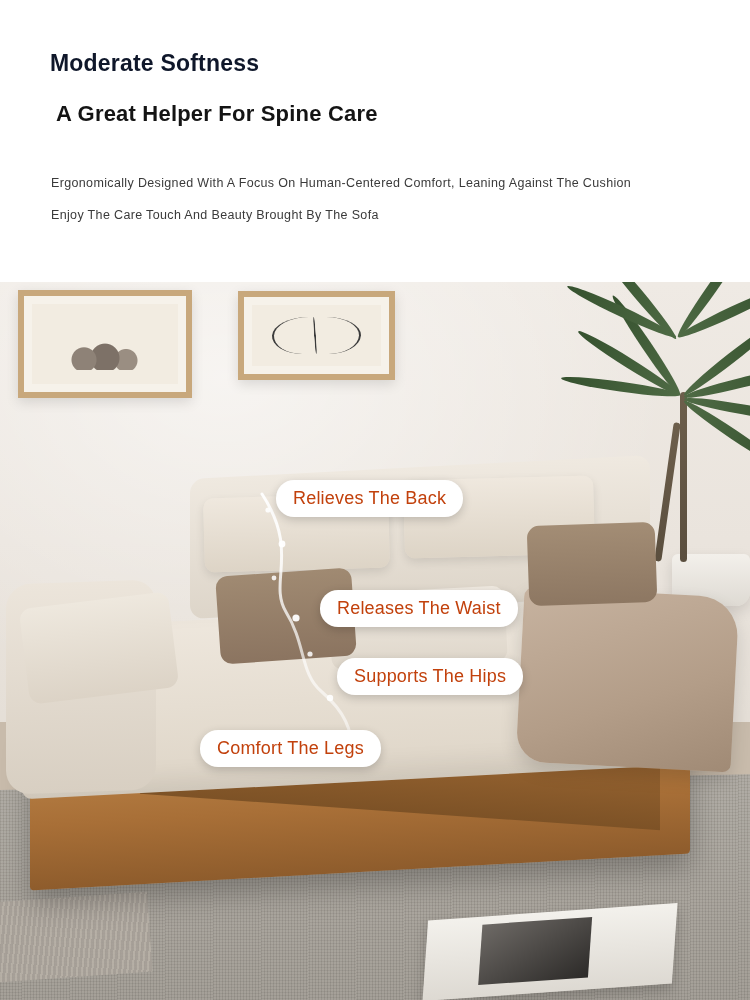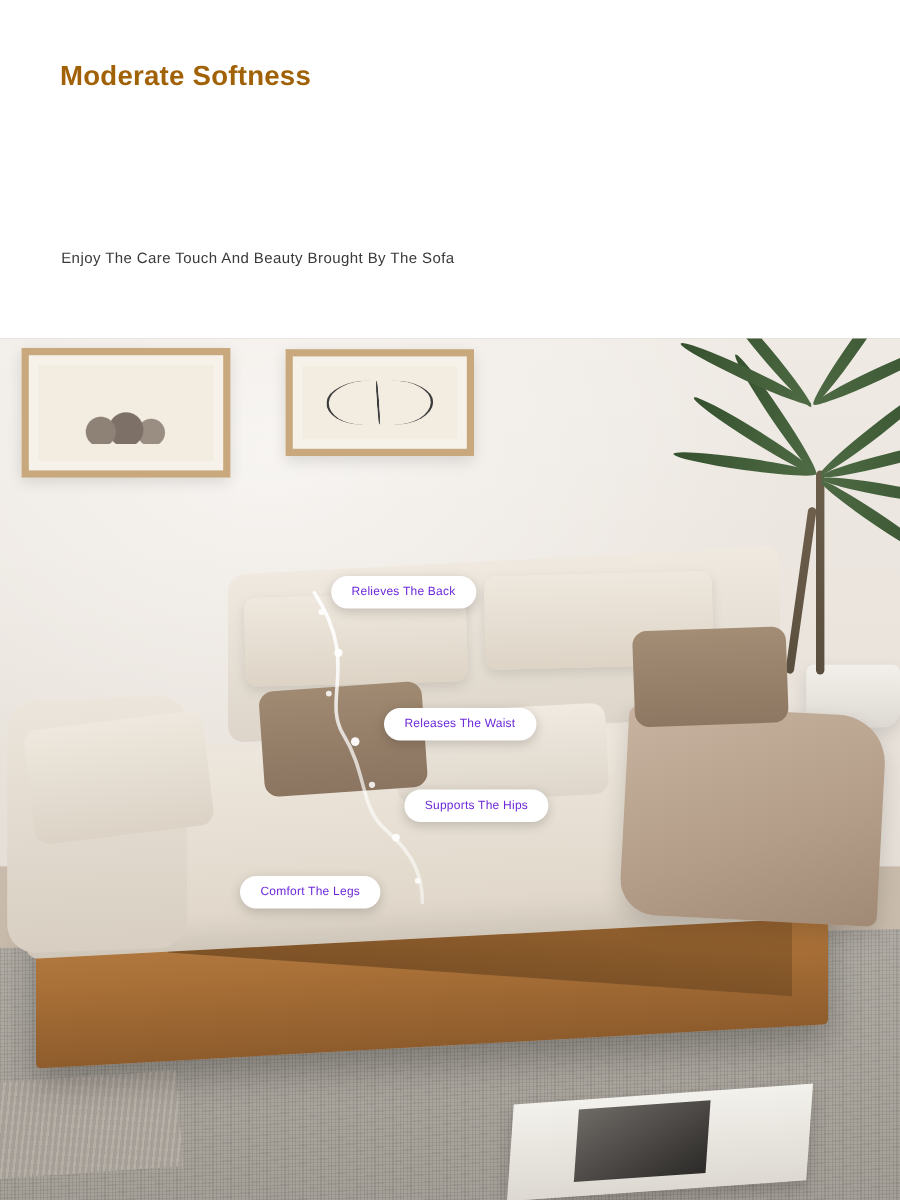--- a/index.html
+++ b/index.html
@@ -31,21 +31,21 @@
     height: 282px;
     background: #ffffff;
   }
   .headline {
     position: absolute;
     left: 50px;
     top: 50px;
     font-size: 23px;
     font-weight: bold;
     letter-spacing: 0.2px;
-    color: #a16207;
+    color: #0f172a;
   }
   .subheadline {
     position: absolute;
     left: 56px;
     top: 101px;
     font-size: 22px;
     font-weight: bold;
     color: #141414;
     letter-spacing: 0.2px;
   }
@@ -284,38 +284,40 @@
     width: 750px; height: 718px;
     pointer-events: none;
   }
 
   
   .pill {
     position: absolute;
     background: #ffffff;
     border-radius: 18px;
     padding: 8px 17px;
-    font-size: 10px;
-    color: #6d28d9;
+    font-size: 18px;
+    color: #c2410c;
     white-space: nowrap;
     box-shadow: 0 3px 10px rgba(0,0,0,0.18);
     letter-spacing: 0.2px;
   }
   .pill-0 { left: 276px; top: 198px; }
   .pill-1 { left: 320px; top: 308px; }
   .pill-2 { left: 337px; top: 376px; }
   .pill-3 { left: 200px; top: 448px; }
 </style>
 </head>
 <body>
 
 <div class="page">
 
   <div class="header">
     <div class="headline">Moderate Softness</div>
+    <div class="subheadline">A Great Helper For Spine Care</div>
+    <div class="desc desc-1">Ergonomically Designed With A Focus On Human-Centered Comfort, Leaning Against The Cushion</div>
     <div class="desc desc-2">Enjoy The Care Touch And Beauty Brought By The Sofa</div>
   </div>
 
   <div class="photo">
 
     <div class="wall"></div>
     <div class="wall-shadow"></div>
     <div class="floor"></div>
     <div class="rug"></div>
     <div class="rug-fringe"></div>

